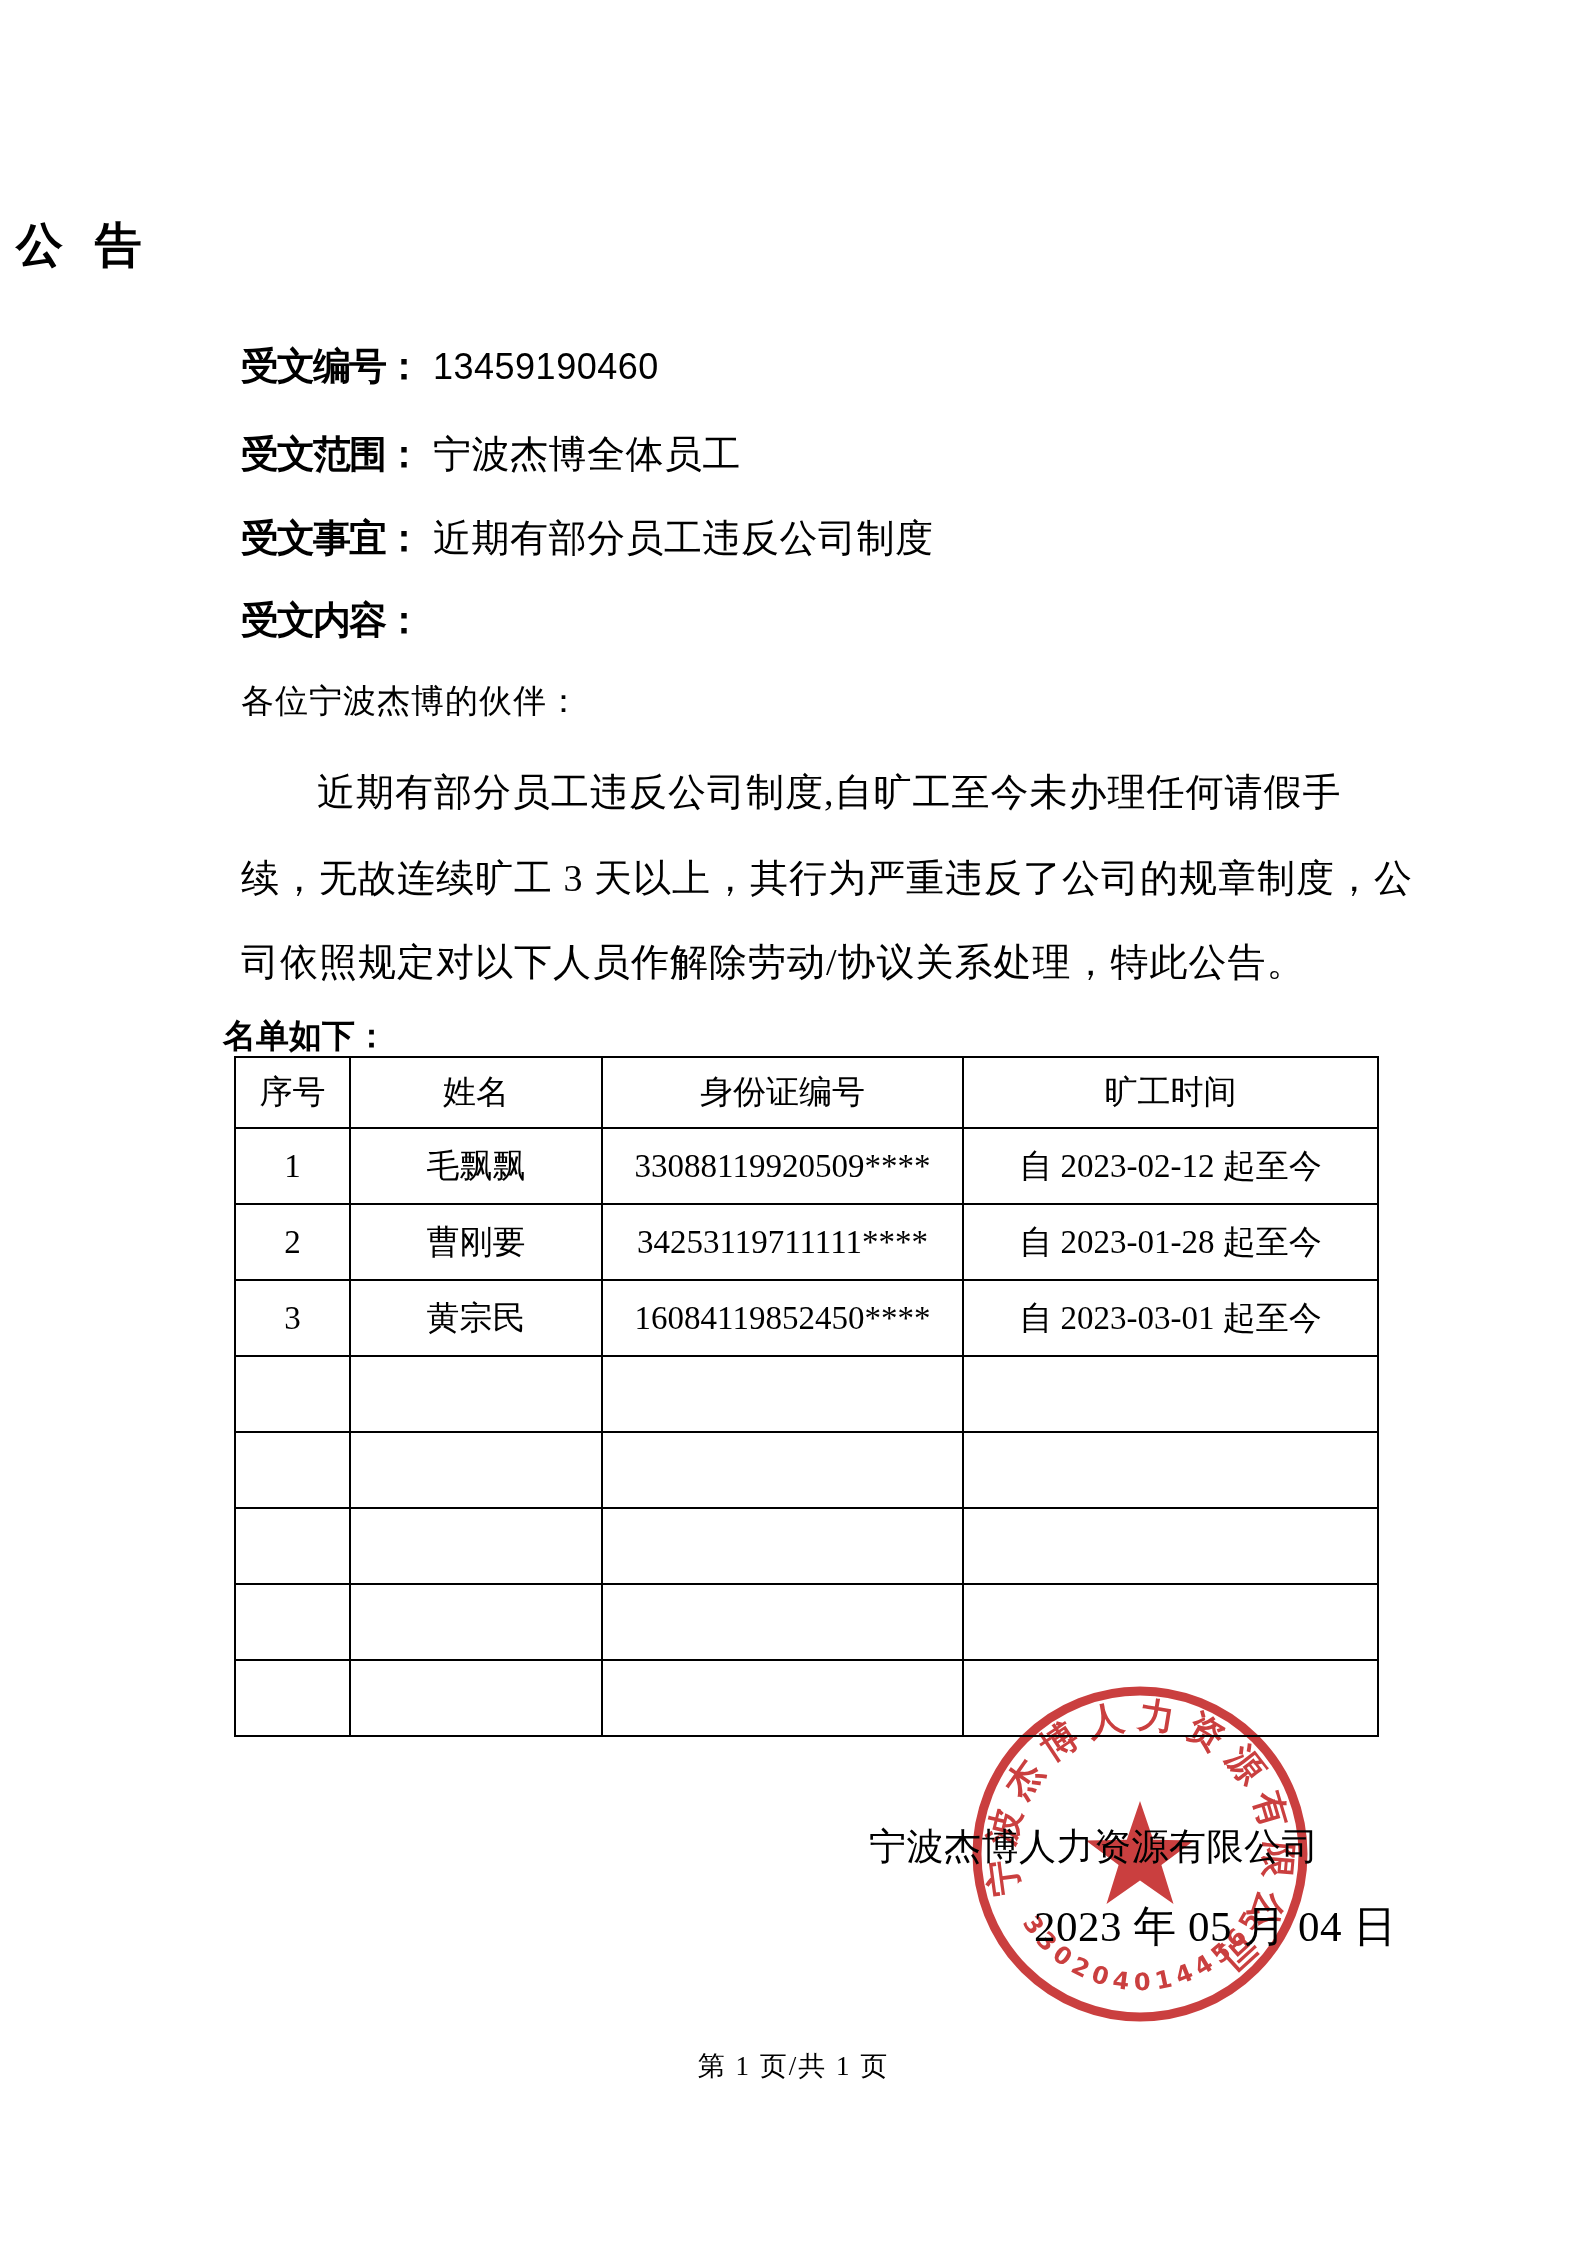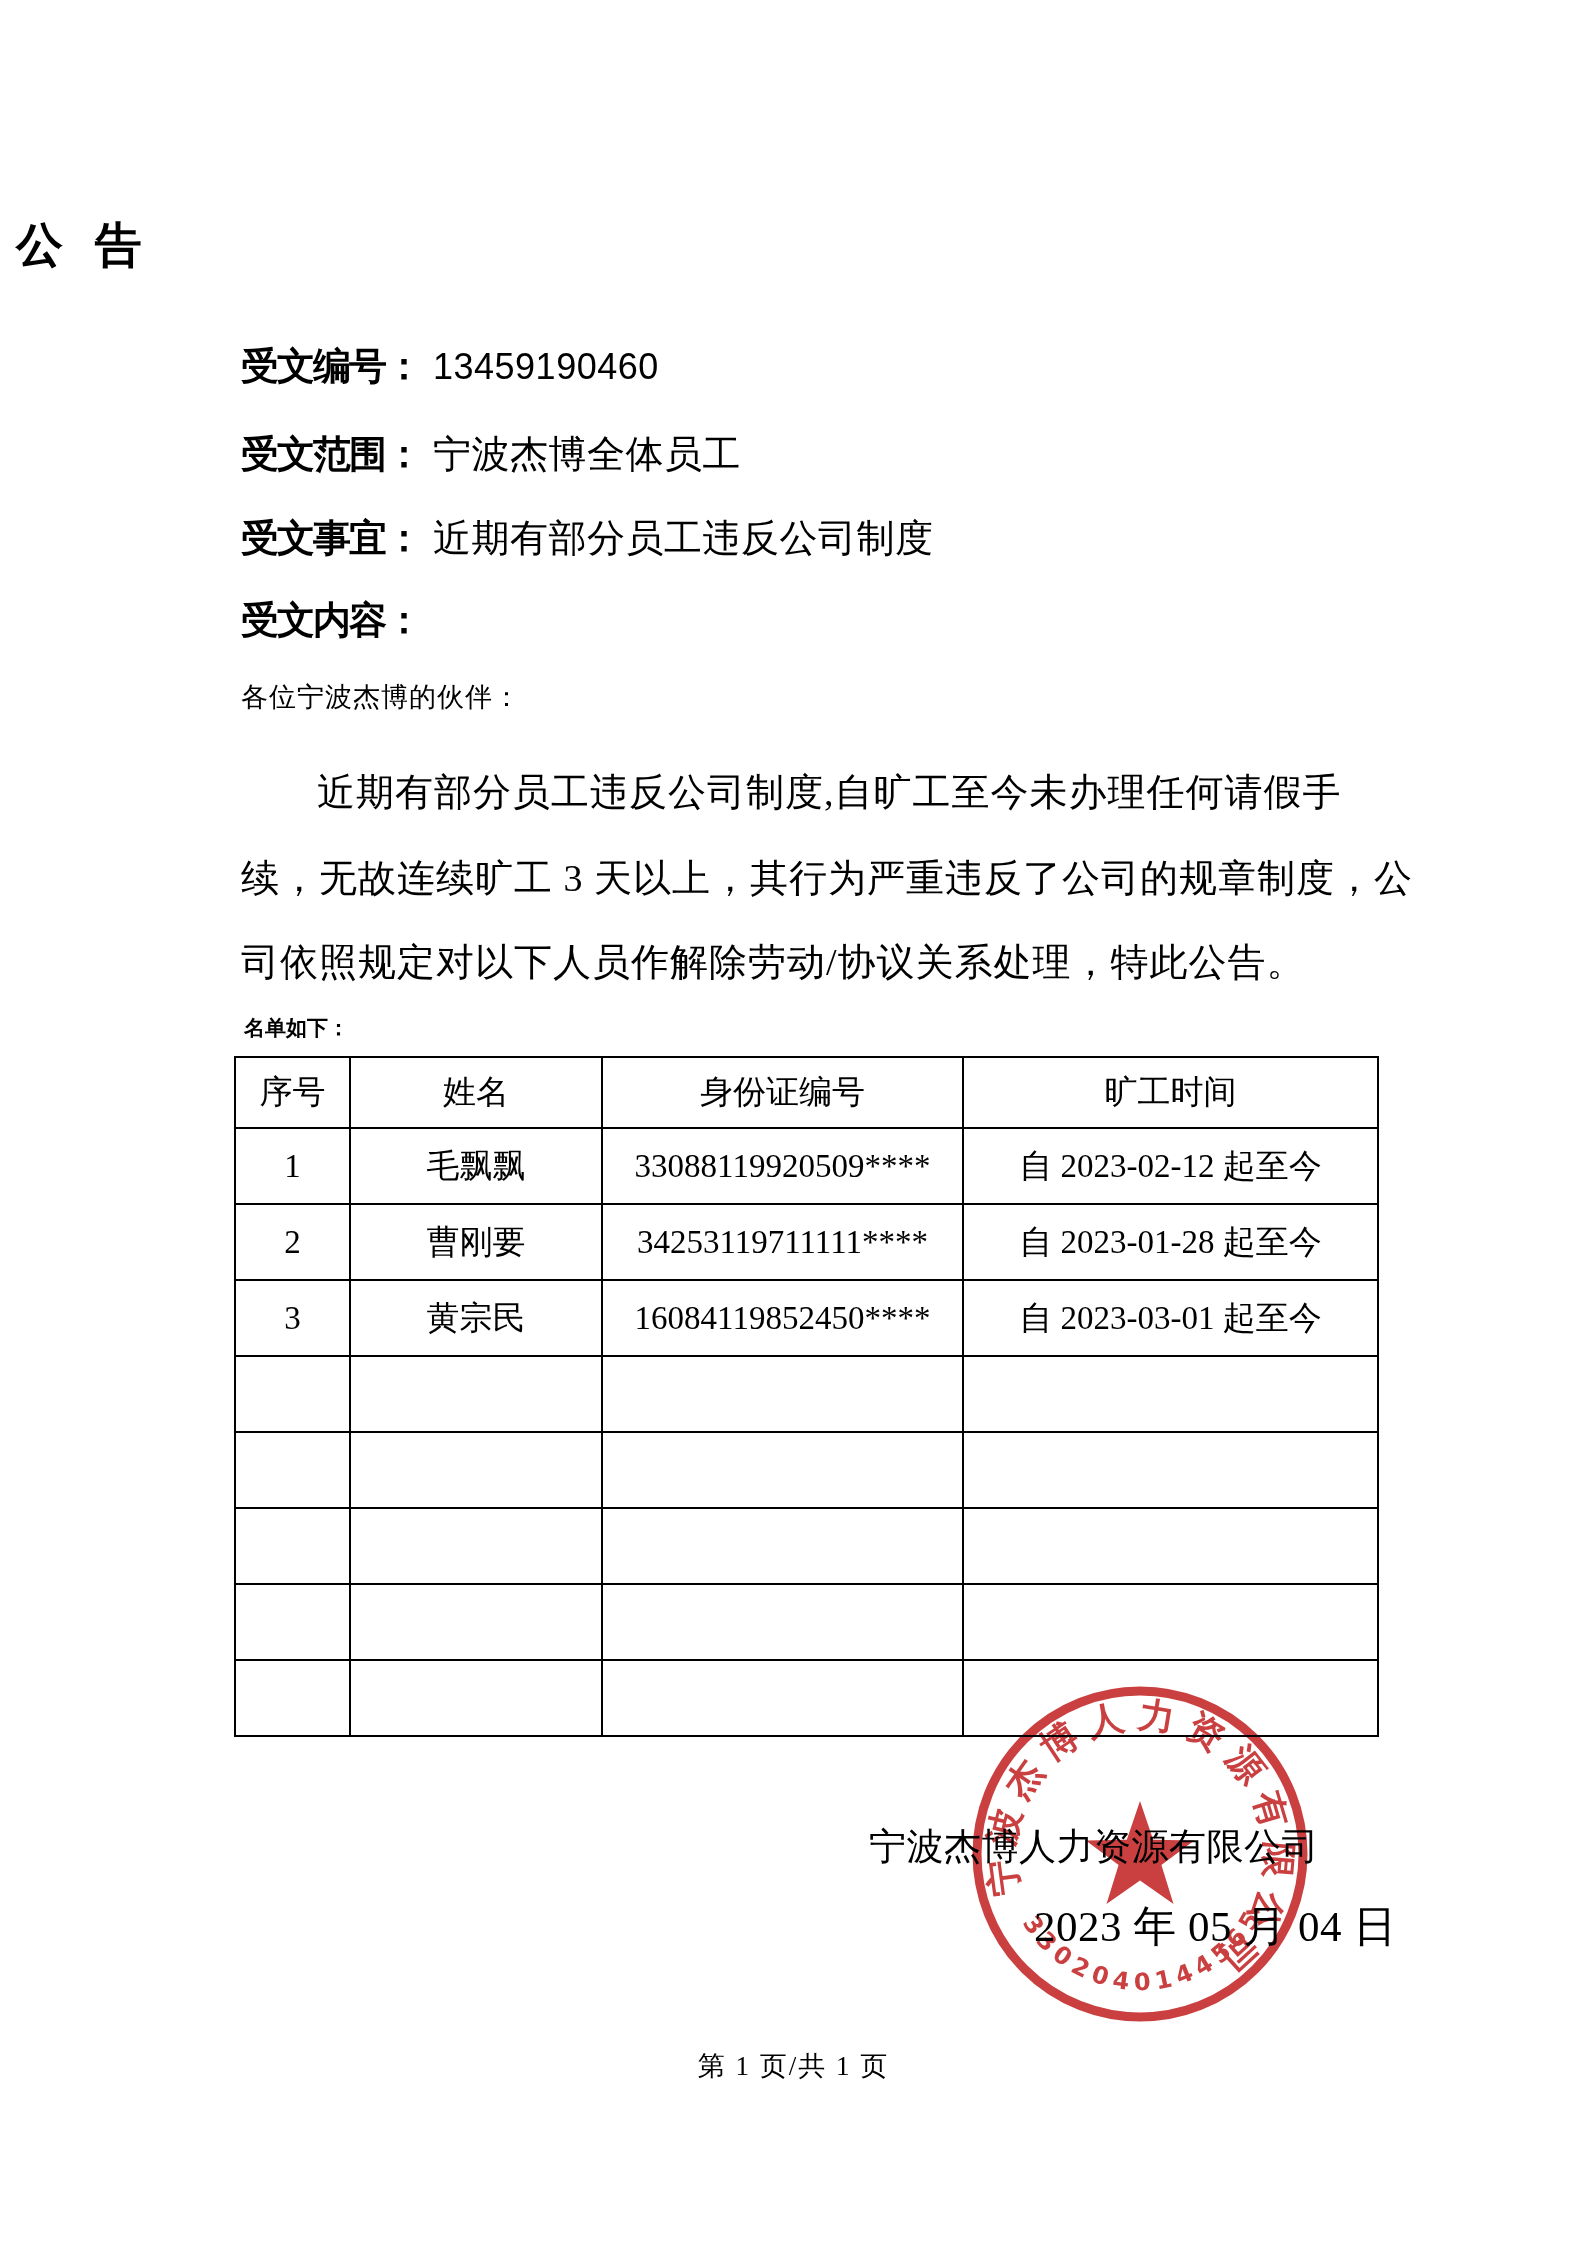--- a/index.html
+++ b/index.html
@@ -20,30 +20,30 @@
   }
   .meta-line{
     position:absolute;left:241px;height:48px;
     font-size:38px;white-space:nowrap;
   }
   .meta-label{font-weight:bold;letter-spacing:-2px;}
   .meta-value{margin-left:12px;letter-spacing:0.5px;}
   .value-sans{font-family:"Liberation Sans","DejaVu Sans",sans-serif;font-size:36px;}
   .salutation{
     position:absolute;left:241px;top:679px;
-    font-size:27px;letter-spacing:1px;white-space:nowrap;
+    font-size:33px;letter-spacing:1px;white-space:nowrap;
   }
   .para-line{
     position:absolute;left:241px;
     font-size:38px;letter-spacing:1px;white-space:nowrap;
   }
   .para-indent{left:317px;}
   .list-intro{
-    position:absolute;left:244px;top:1014px;
-    font-size:21px;font-weight:bold;letter-spacing:0;
+    position:absolute;left:223px;top:1014px;
+    font-size:33px;font-weight:bold;letter-spacing:0;
   }
   table.roster{
     position:absolute;left:234px;top:1056px;
     width:1143px;
     border-collapse:collapse;
     table-layout:fixed;
   }
   table.roster th,table.roster td{
     border:2px solid #000;
     text-align:center;vertical-align:middle;

